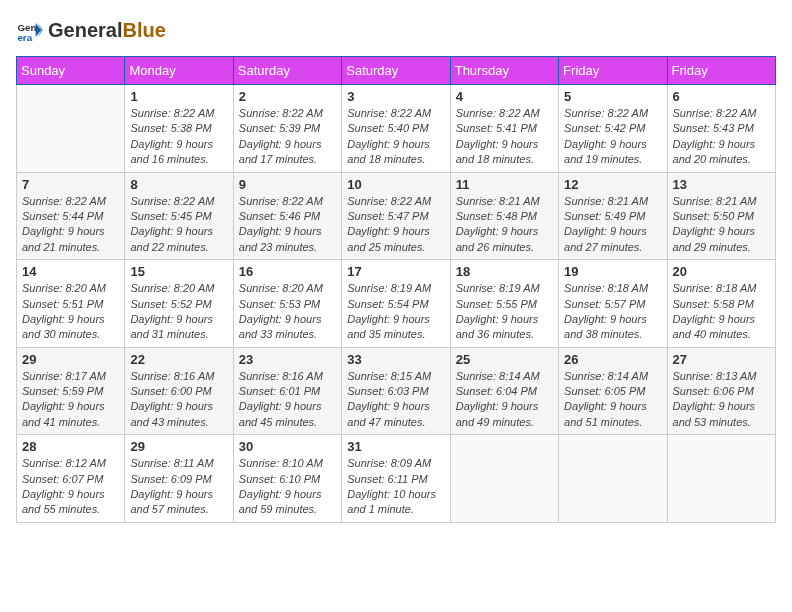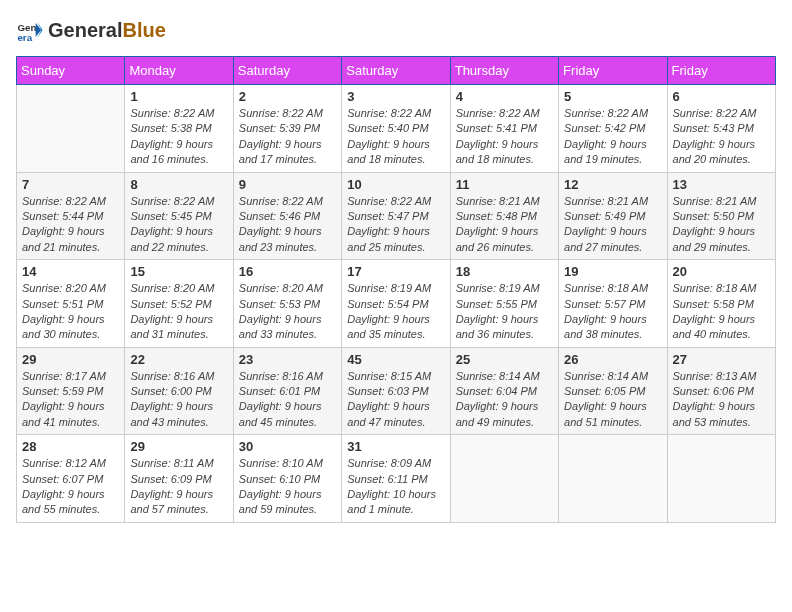--- a/index.html
+++ b/index.html
@@ -272,21 +272,21 @@
 and 43 minutes.</div>
         </td>
         <td>
           <div class="day-number">23</div>
           <div class="day-info" style="white-space: pre-line;">Sunrise: 8:16 AM
 Sunset: 6:01 PM
 Daylight: 9 hours
 and 45 minutes.</div>
         </td>
         <td>
-          <div class="day-number">45</div>
+          <div class="day-number">33</div>
           <div class="day-info" style="white-space: pre-line;">Sunrise: 8:15 AM
 Sunset: 6:03 PM
 Daylight: 9 hours
 and 47 minutes.</div>
         </td>
         <td>
           <div class="day-number">25</div>
           <div class="day-info" style="white-space: pre-line;">Sunrise: 8:14 AM
 Sunset: 6:04 PM
 Daylight: 9 hours

